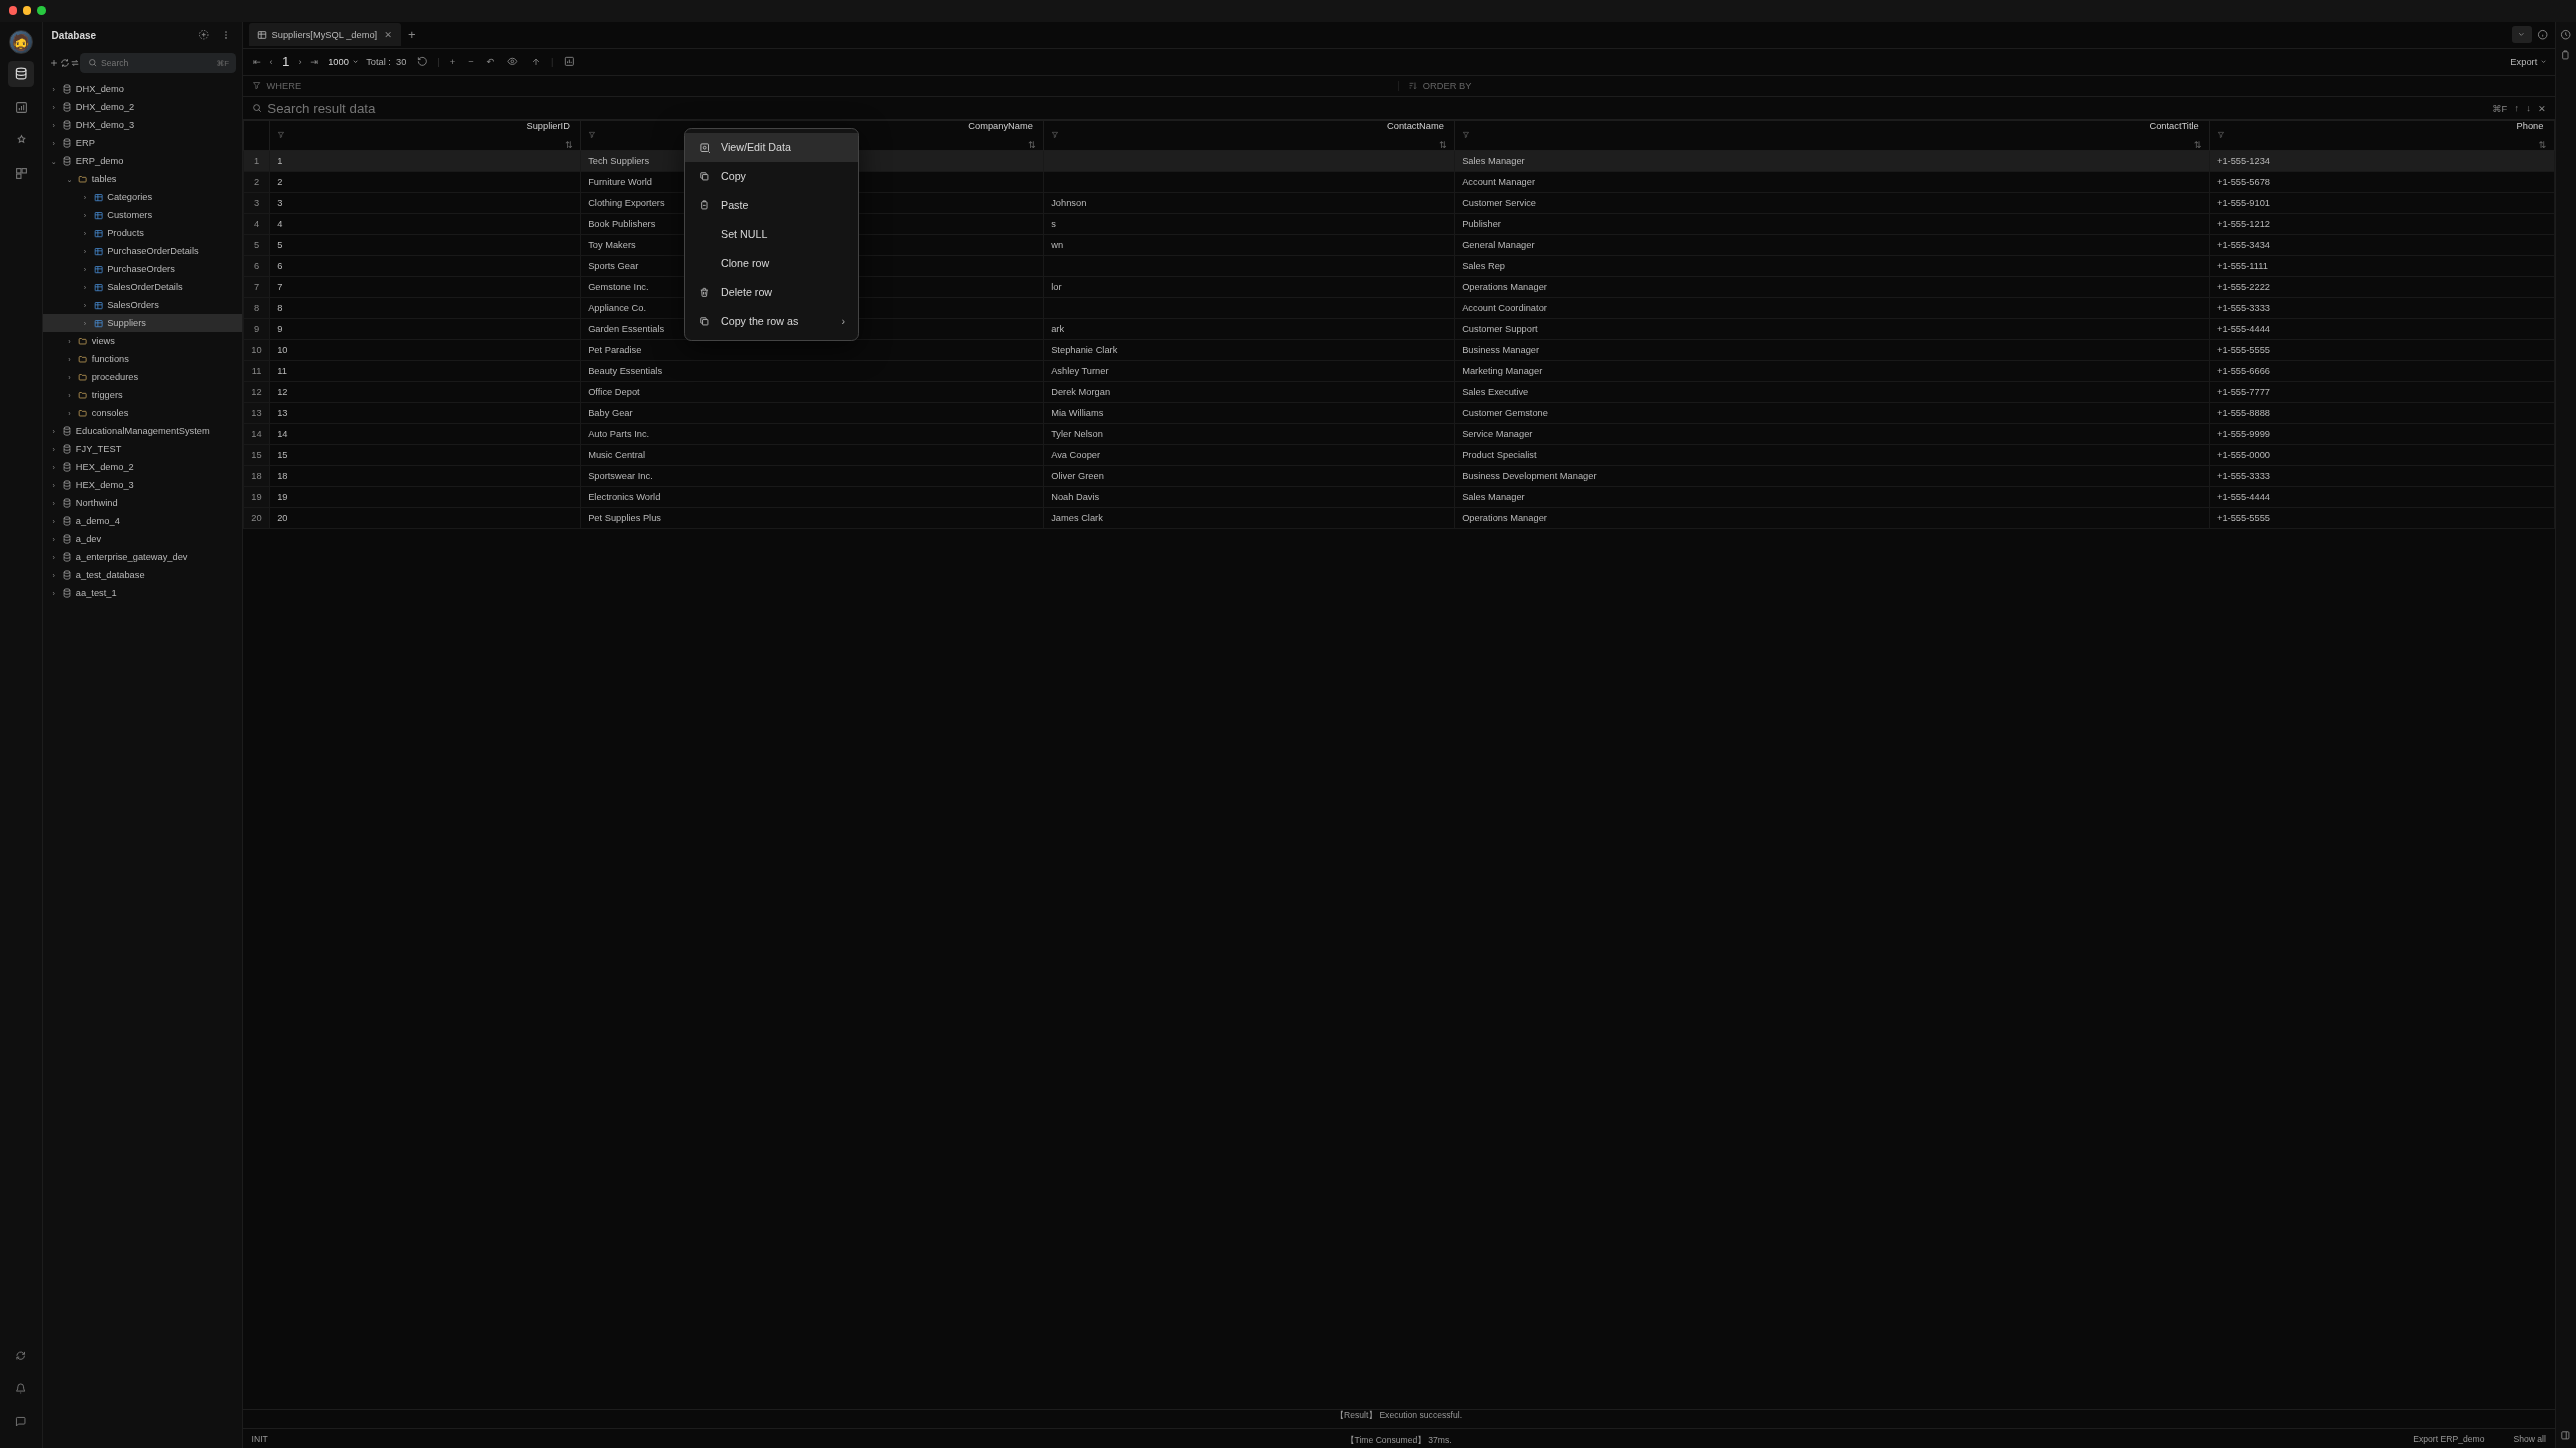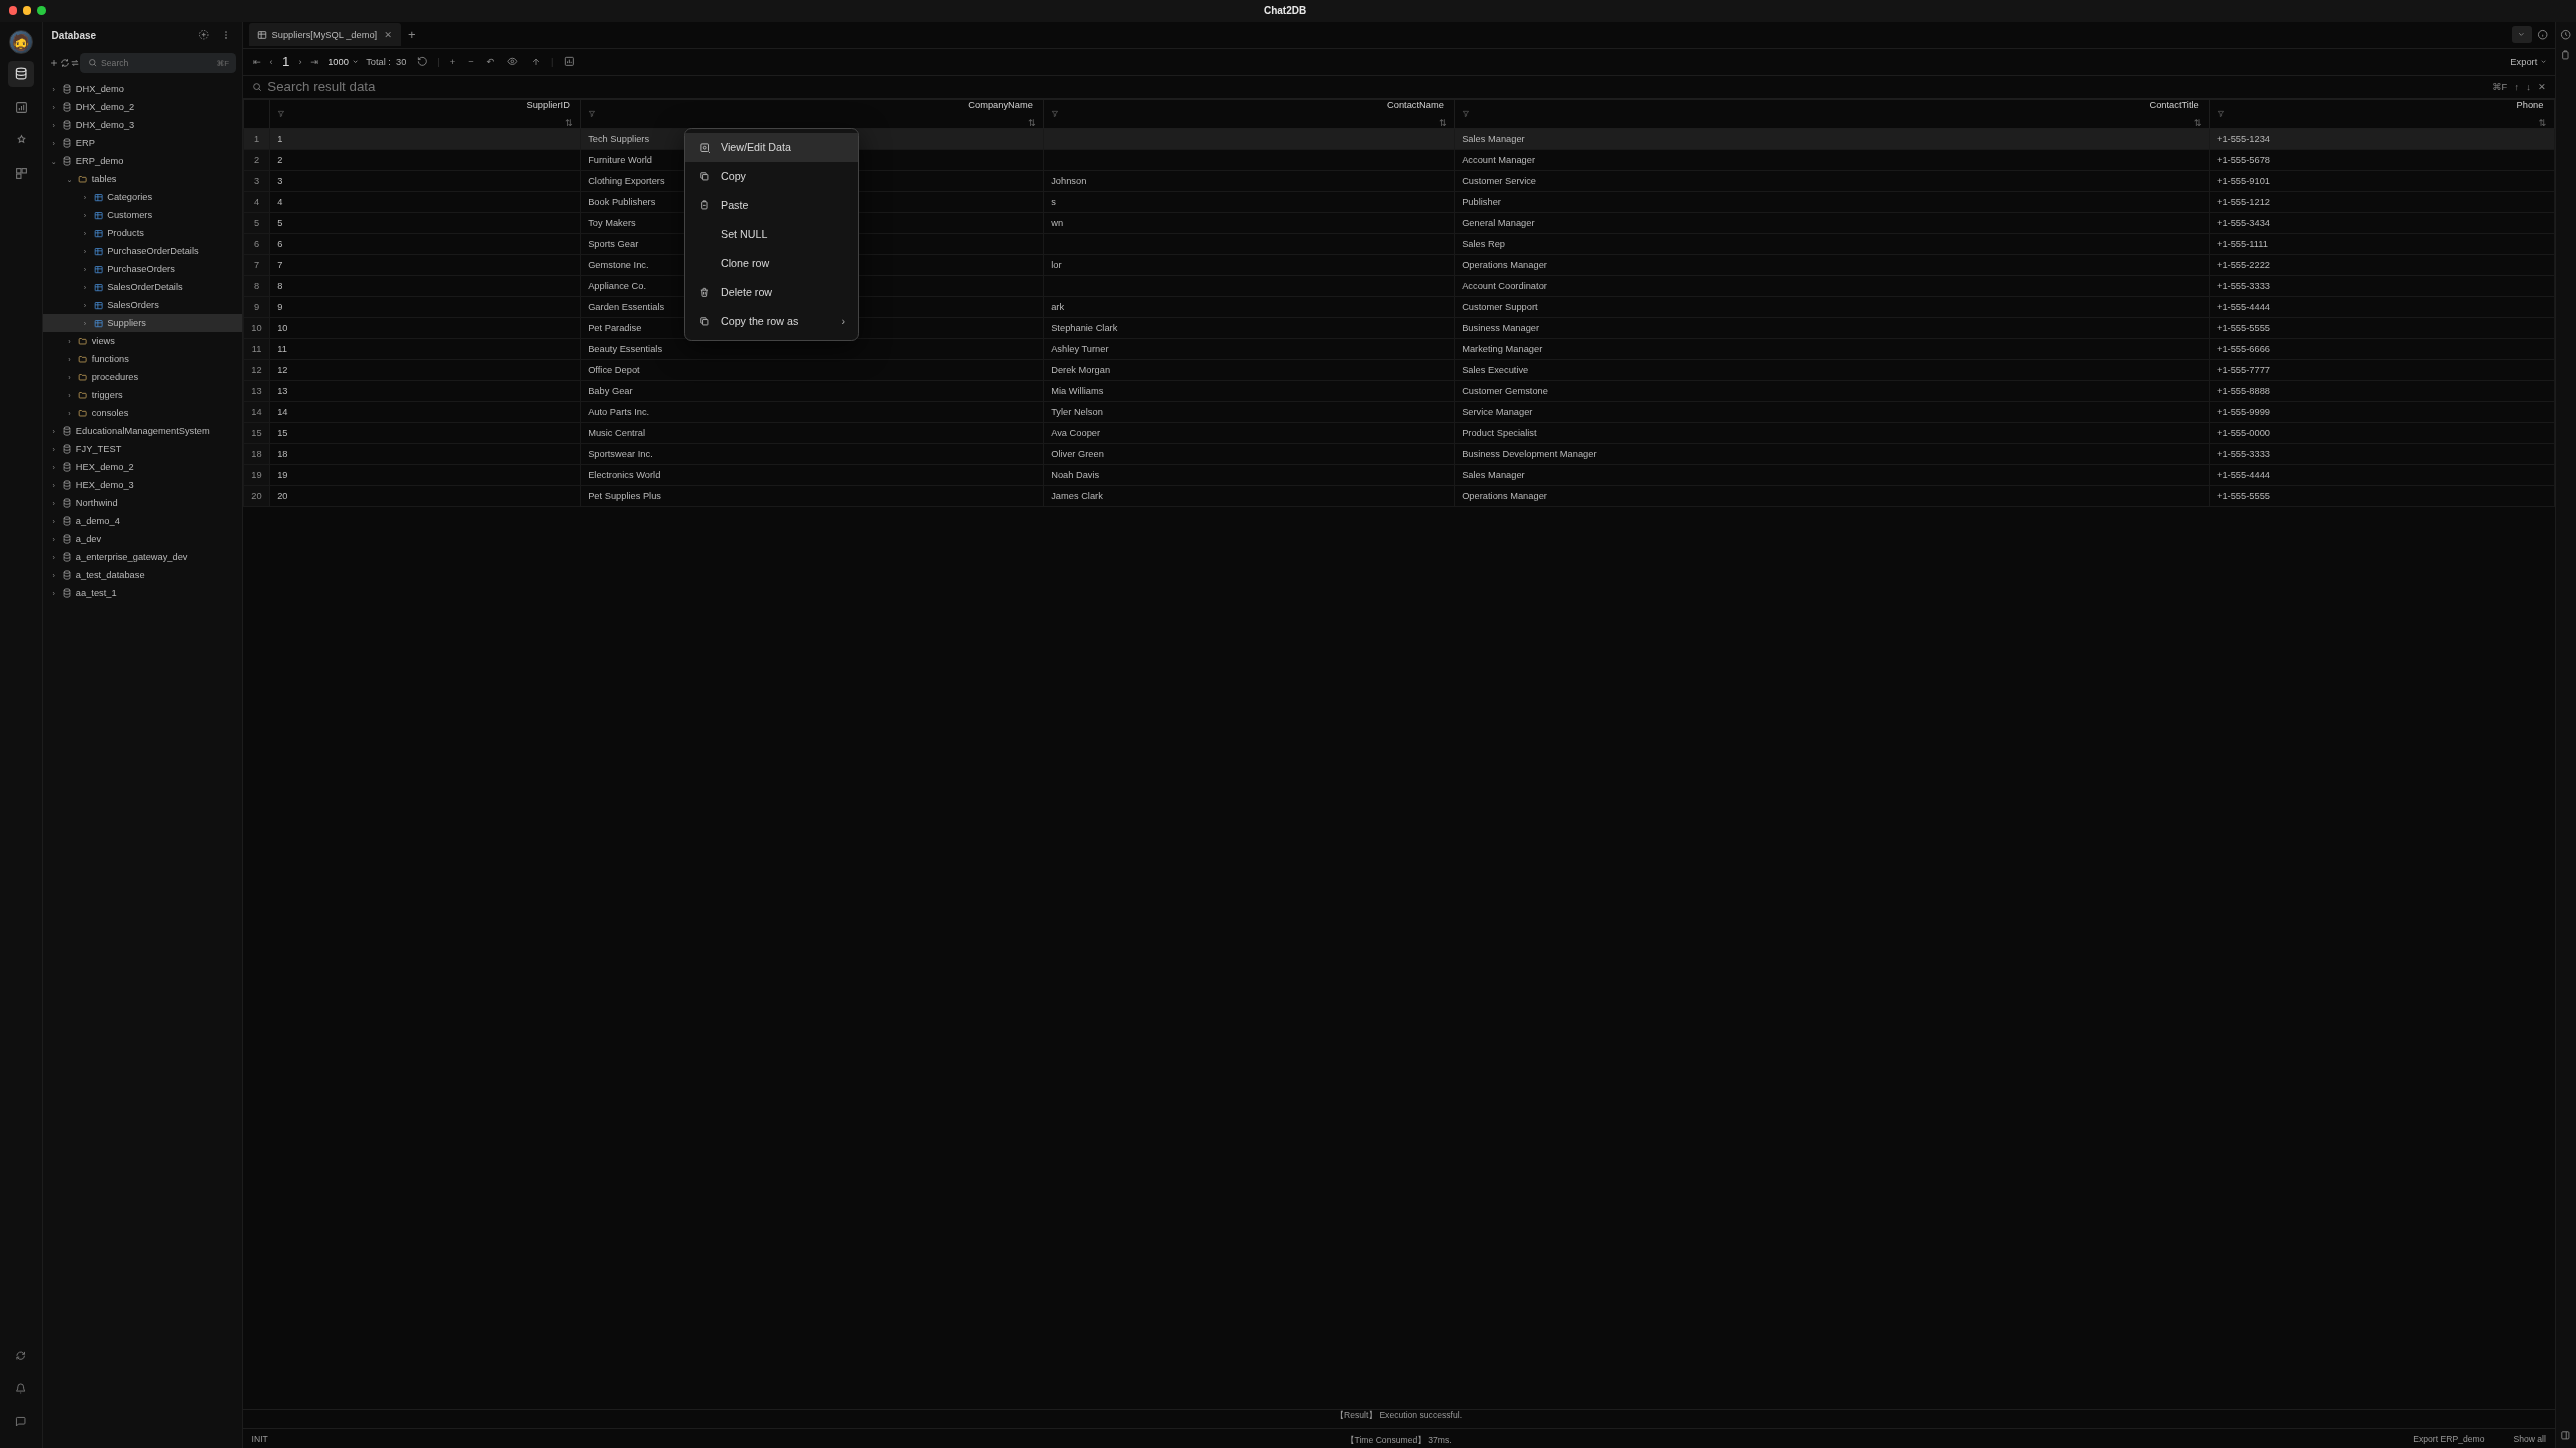--- a/index.html
+++ b/index.html
@@ -93,21 +93,20 @@
 </style>
 </head>
 <body>
 
 <div class="titlebar">
   <div class="traffic-lights">
     <div class="traffic-light tl-red"></div>
     <div class="traffic-light tl-yellow"></div>
     <div class="traffic-light tl-green"></div>
   </div>
-  <div class="title">Chat2DB</div>
   <div style="width:43px"></div>
 </div>
 
 <div class="main-layout">
 
   <div class="left-rail">
     <div class="avatar">🧔</div>
     <div class="rail-icon active">
       <svg width="14.3" height="14.3" viewBox="0 0 24 24" fill="none" stroke="currentColor" stroke-width="2">
           <ellipse cx="12" cy="5" rx="8" ry="3"></ellipse>
@@ -571,20 +570,34 @@
       </span>
       <div class="tool-spacer"></div>
       <div class="export-btn">
         <span>Export</span>
         <svg width="7.2" height="7.2" viewBox="0 0 24 24" fill="none" stroke="currentColor" stroke-width="2">
             <path d="m6 9 6 6 6-6"></path>
           </svg>
       </div>
     </div>
 
+    <div class="filter-row">
+      <div class="filter-cell">
+        <svg width="9.3" height="9.3" viewBox="0 0 24 24" fill="none" stroke="currentColor" stroke-width="2">
+            <path d="M4 4h16l-6 8v6l-4 2v-8z"></path>
+          </svg>
+        <span>WHERE</span>
+      </div>
+      <div class="filter-cell">
+        <svg width="9.3" height="9.3" viewBox="0 0 24 24" fill="none" stroke="currentColor" stroke-width="2">
+            <path d="M4 6h10M4 12h7M4 18h4M18 4v16M15 17l3 3 3-3"></path>
+          </svg>
+        <span>ORDER BY</span>
+      </div>
+    </div>
 
     <div class="search-row">
       <svg width="10" height="10" viewBox="0 0 24 24" fill="none" stroke="#888" stroke-width="2">
           <circle cx="11" cy="11" r="7"></circle>
           <path d="m21 21-5-5"></path>
         </svg>
       <input placeholder="Search result data" style="">
       <div class="search-row-right">
         <span>⌘F</span>
         <span>↑</span>

